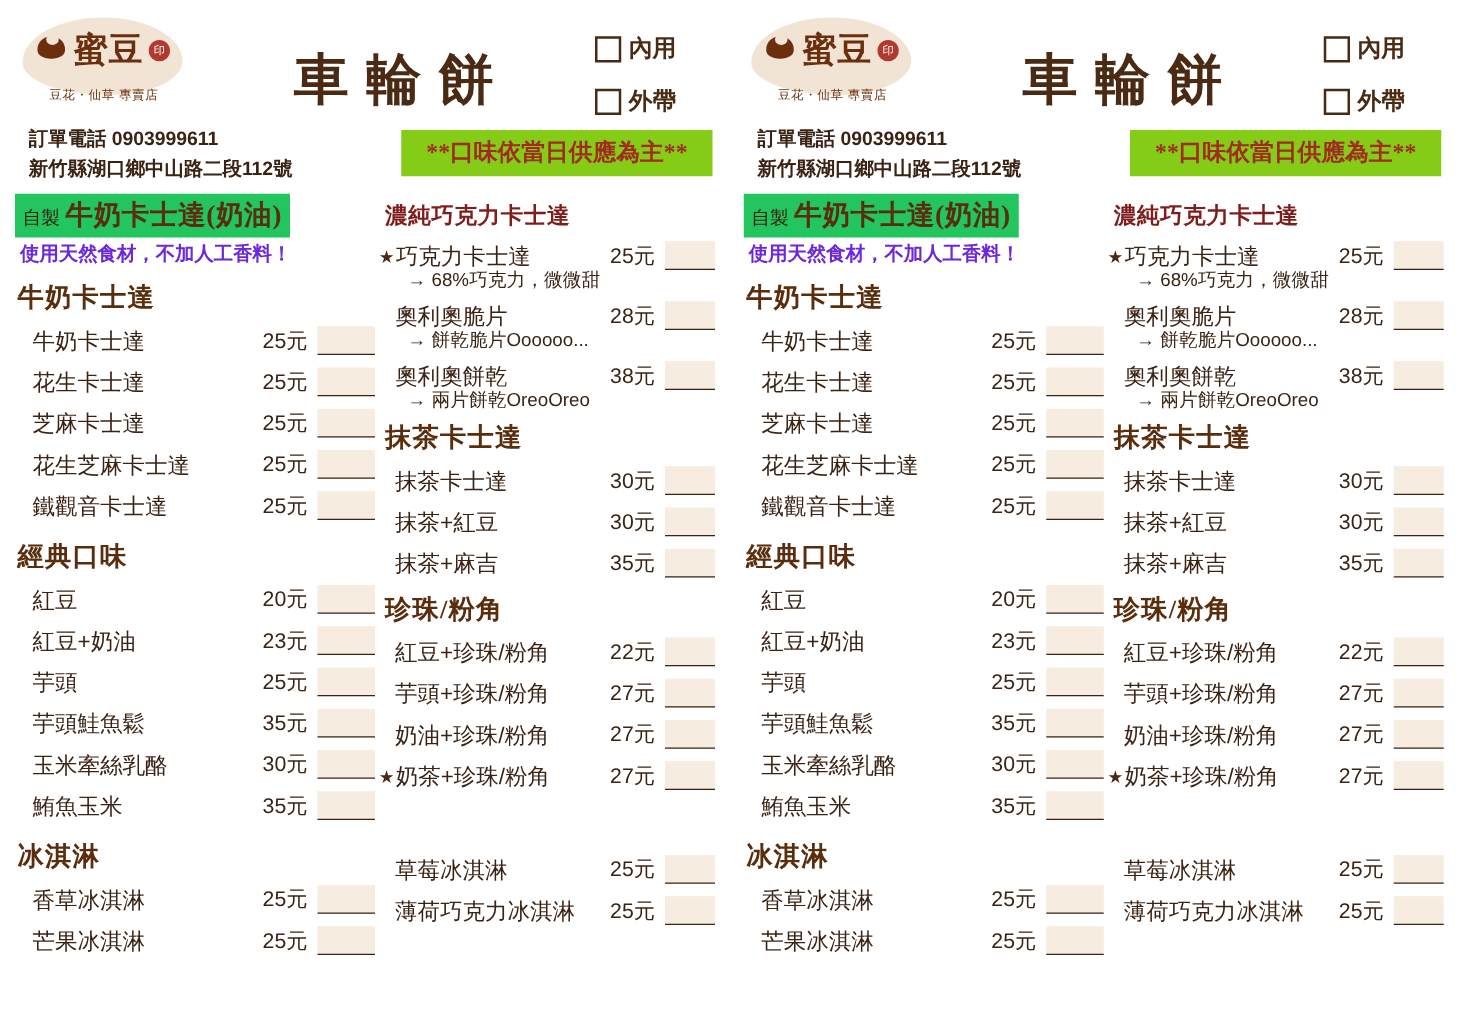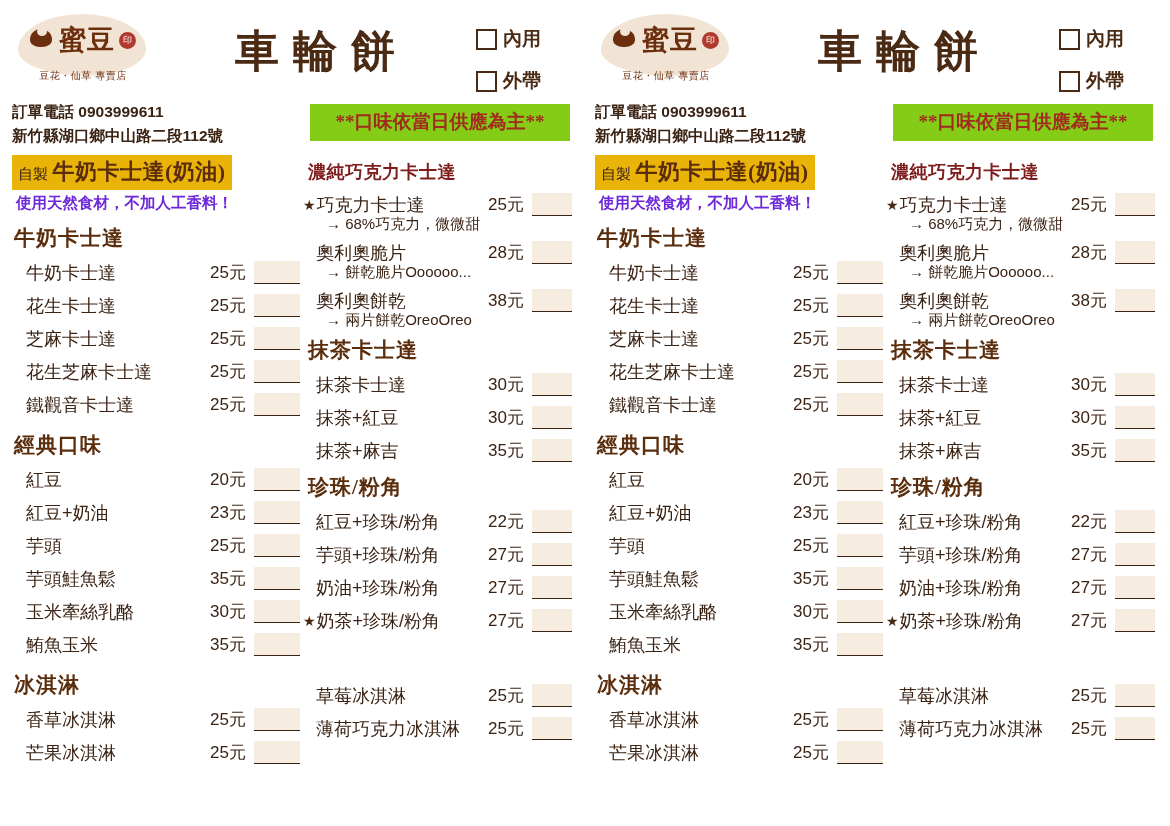--- a/index.html
+++ b/index.html
@@ -115,20 +115,21 @@
     text-align: center;
     padding-top: 14px;
   }
   .big-title {
     font-family: "Liberation Serif", serif;
     font-size: 44px;
     font-weight: bold;
     color: #4a2a12;
     letter-spacing: 14px;
     padding-left: 14px;
+    margin-top: 12px;
   }
   .checks {
     flex: 0 0 96px;
     padding-top: 18px;
   }
   .check-row {
     display: flex;
     align-items: center;
     gap: 6px;
     margin-bottom: 16px;
@@ -145,20 +146,21 @@
     font-weight: bold;
     font-family: "Liberation Serif", serif;
   }
 
   
   .contact-row {
     display: flex;
     align-items: flex-start;
     padding: 0 12px;
     height: 56px;
+    margin-left: 11px;
   }
   .contact {
     flex: 0 0 292px;
     font-size: 15.5px;
     line-height: 1.55;
     color: #3b2314;
     font-family: "Liberation Sans", sans-serif;
     font-weight: bold;
   }
   .notice {
@@ -182,21 +184,21 @@
   }
   .col-left { width: 288px; flex: 0 0 288px; }
   .col-right { width: 266px; flex: 0 0 266px; }
 
   .band {
     display: flex;
     align-items: center;
     height: 32px;
   }
   .band-left {
-    background: #eab308;
+    background: #22c55e;
     padding: 2px 6px 3px 6px;
     white-space: nowrap;
   }
   .band-sm {
     font-size: 15px;
     color: #3b2314;
     font-family: "Liberation Sans", sans-serif;
   }
   .band-strong {
     font-size: 22px;

